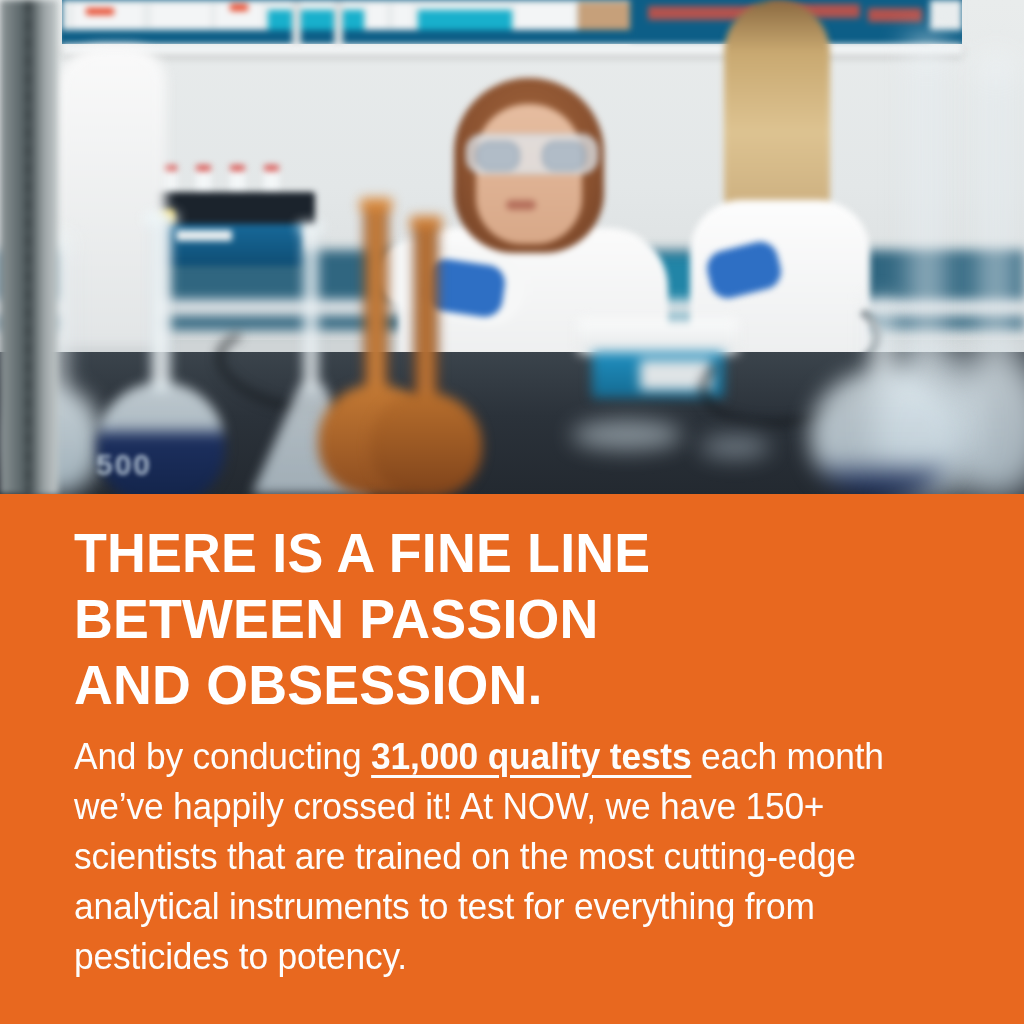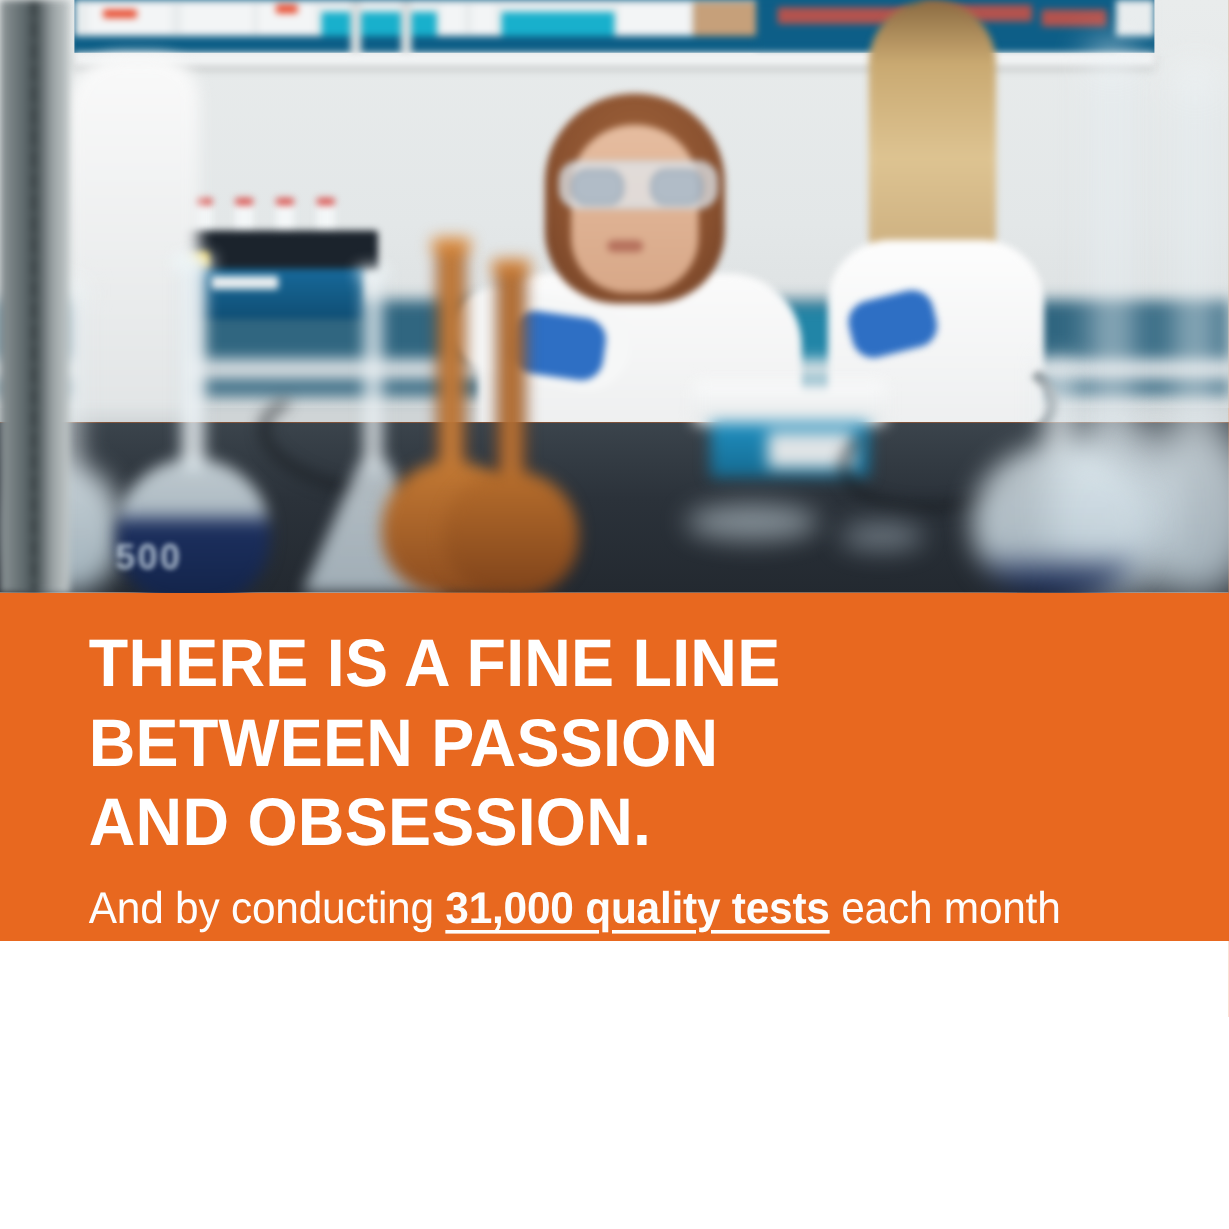--- a/index.html
+++ b/index.html
@@ -7,24 +7,23 @@
     padding: 0;
     background: #ffffff;
   }
   body {
     font-family: "Liberation Sans", sans-serif;
   }
 
   .canvas {
     position: relative;
     width: 1024px;
-    height: 784px;
+    height: 1024px;
     overflow: hidden;
     background: #e8681f;
-    text-decoration: underline;
   }
 
   
   .photo {
     position: absolute;
     left: 0;
     top: 0;
     width: 1024px;
     height: 494px;
     overflow: hidden;

